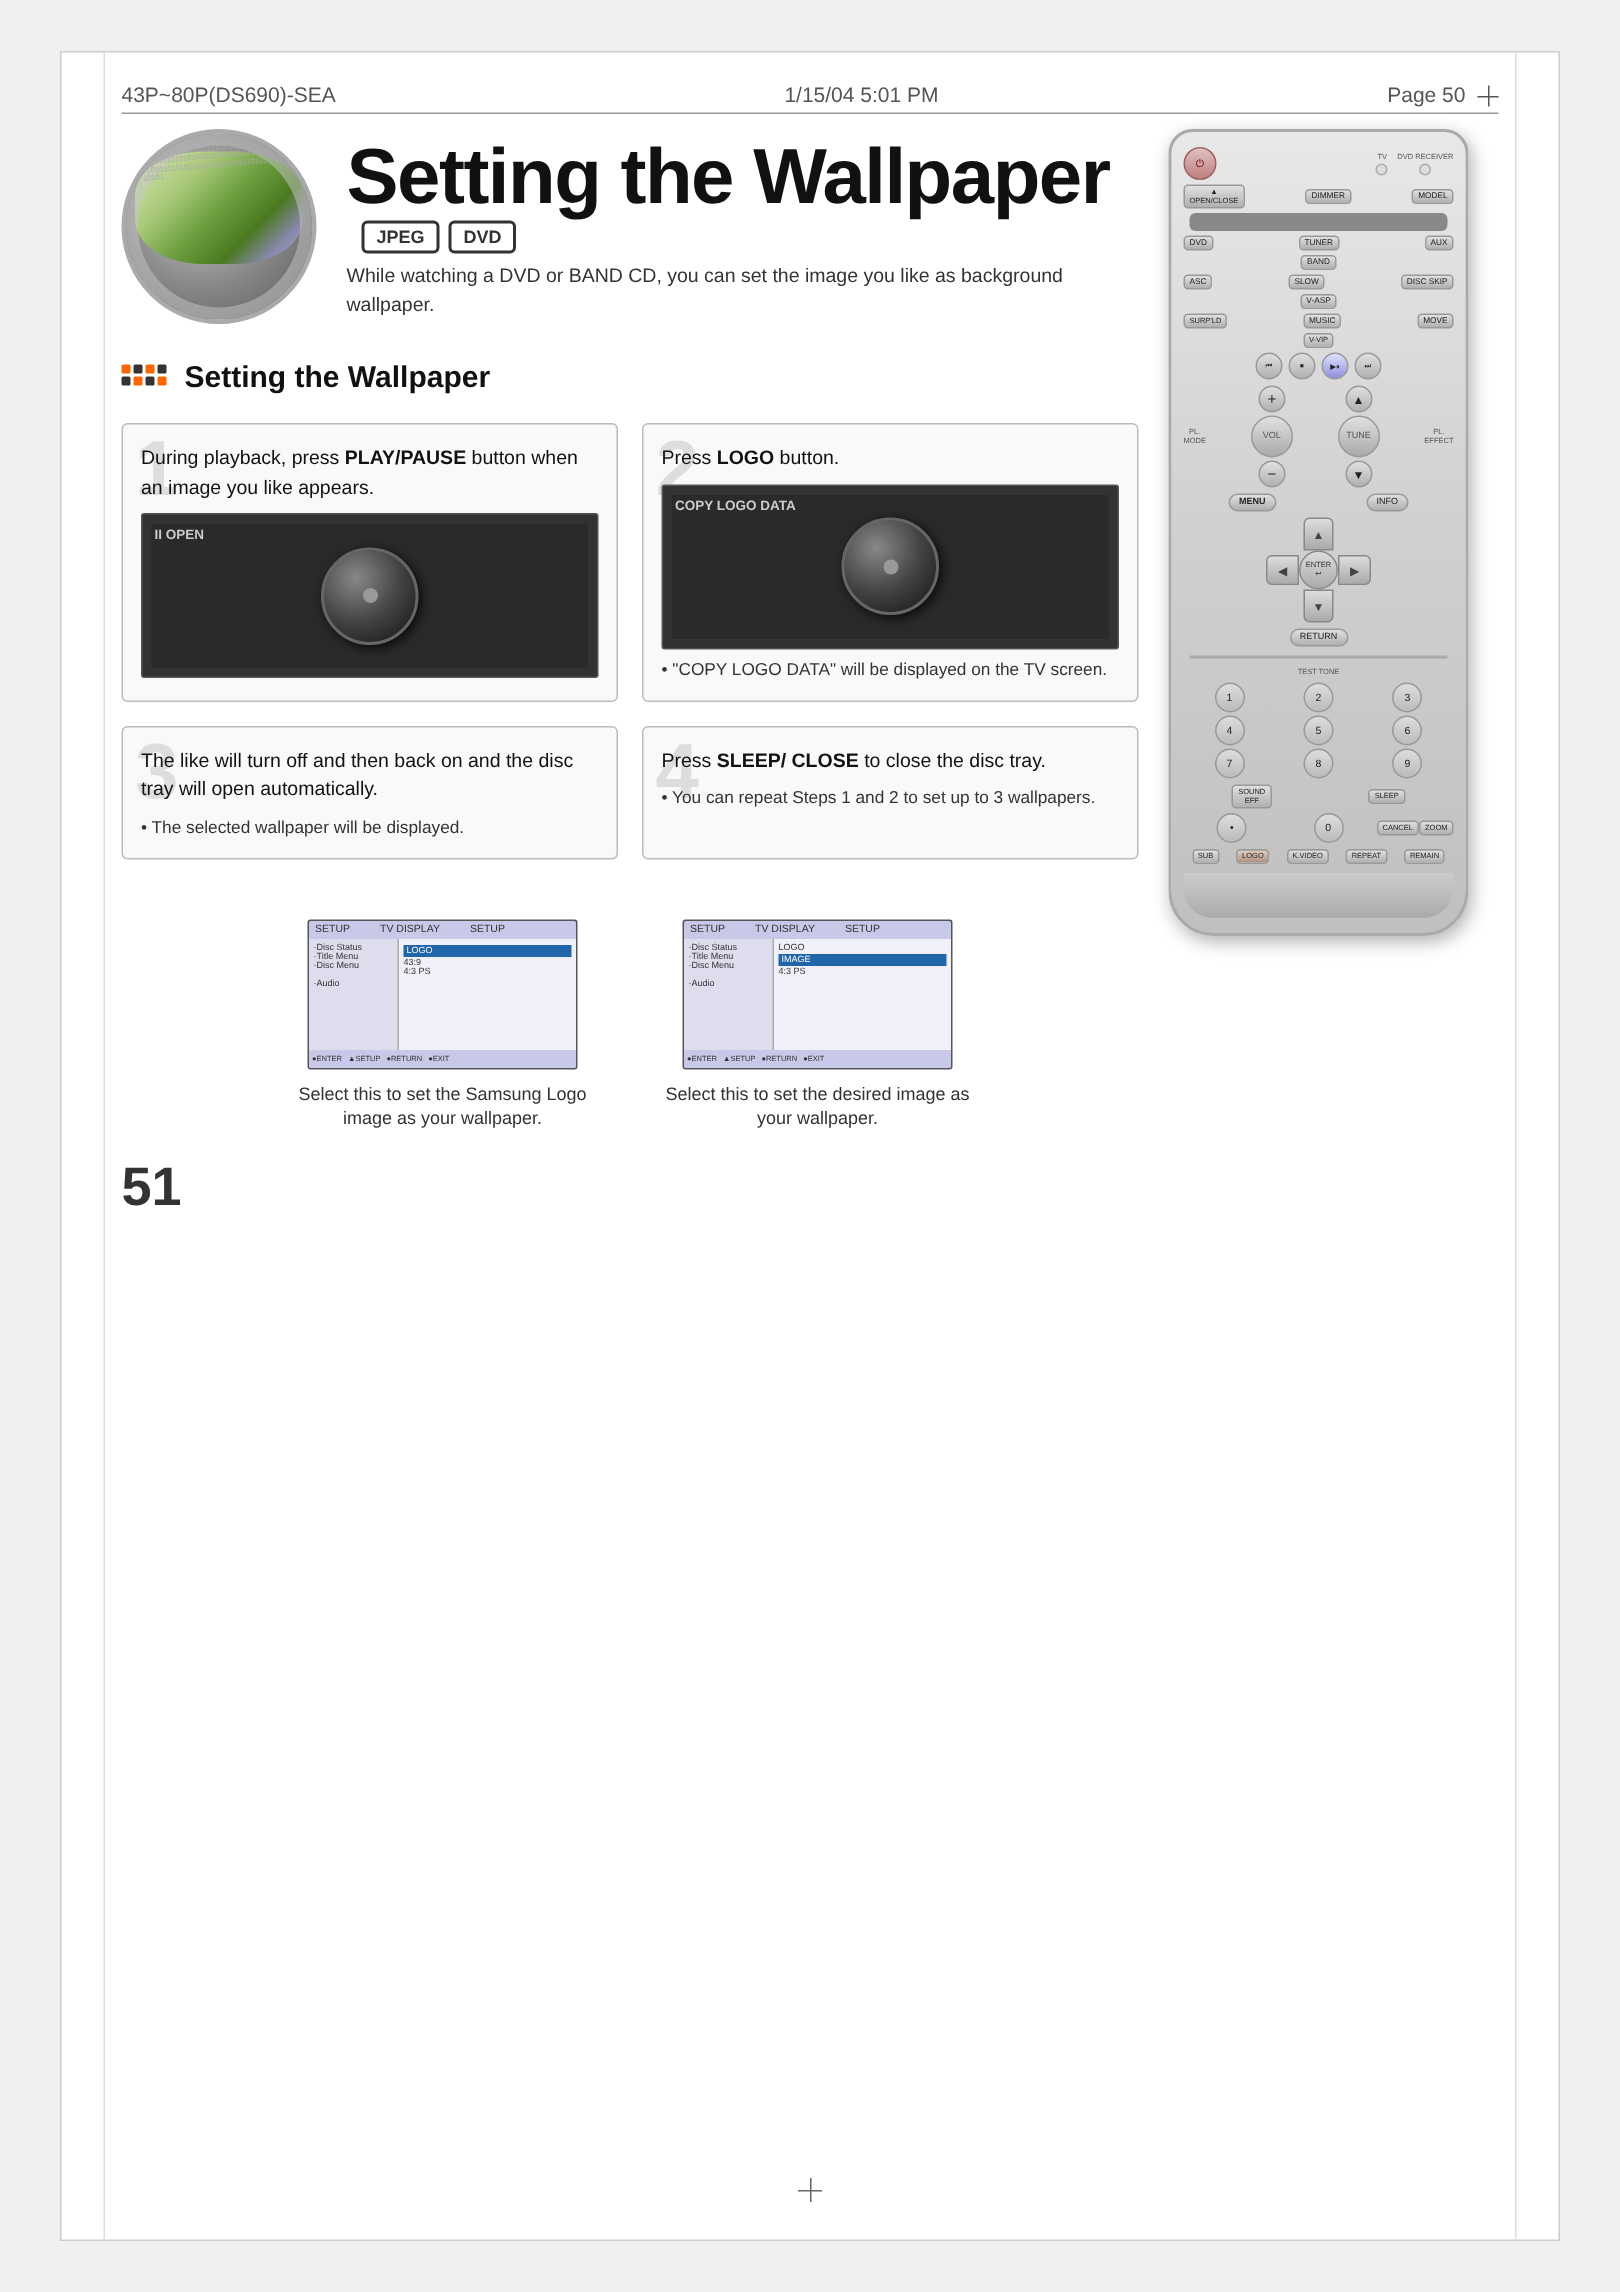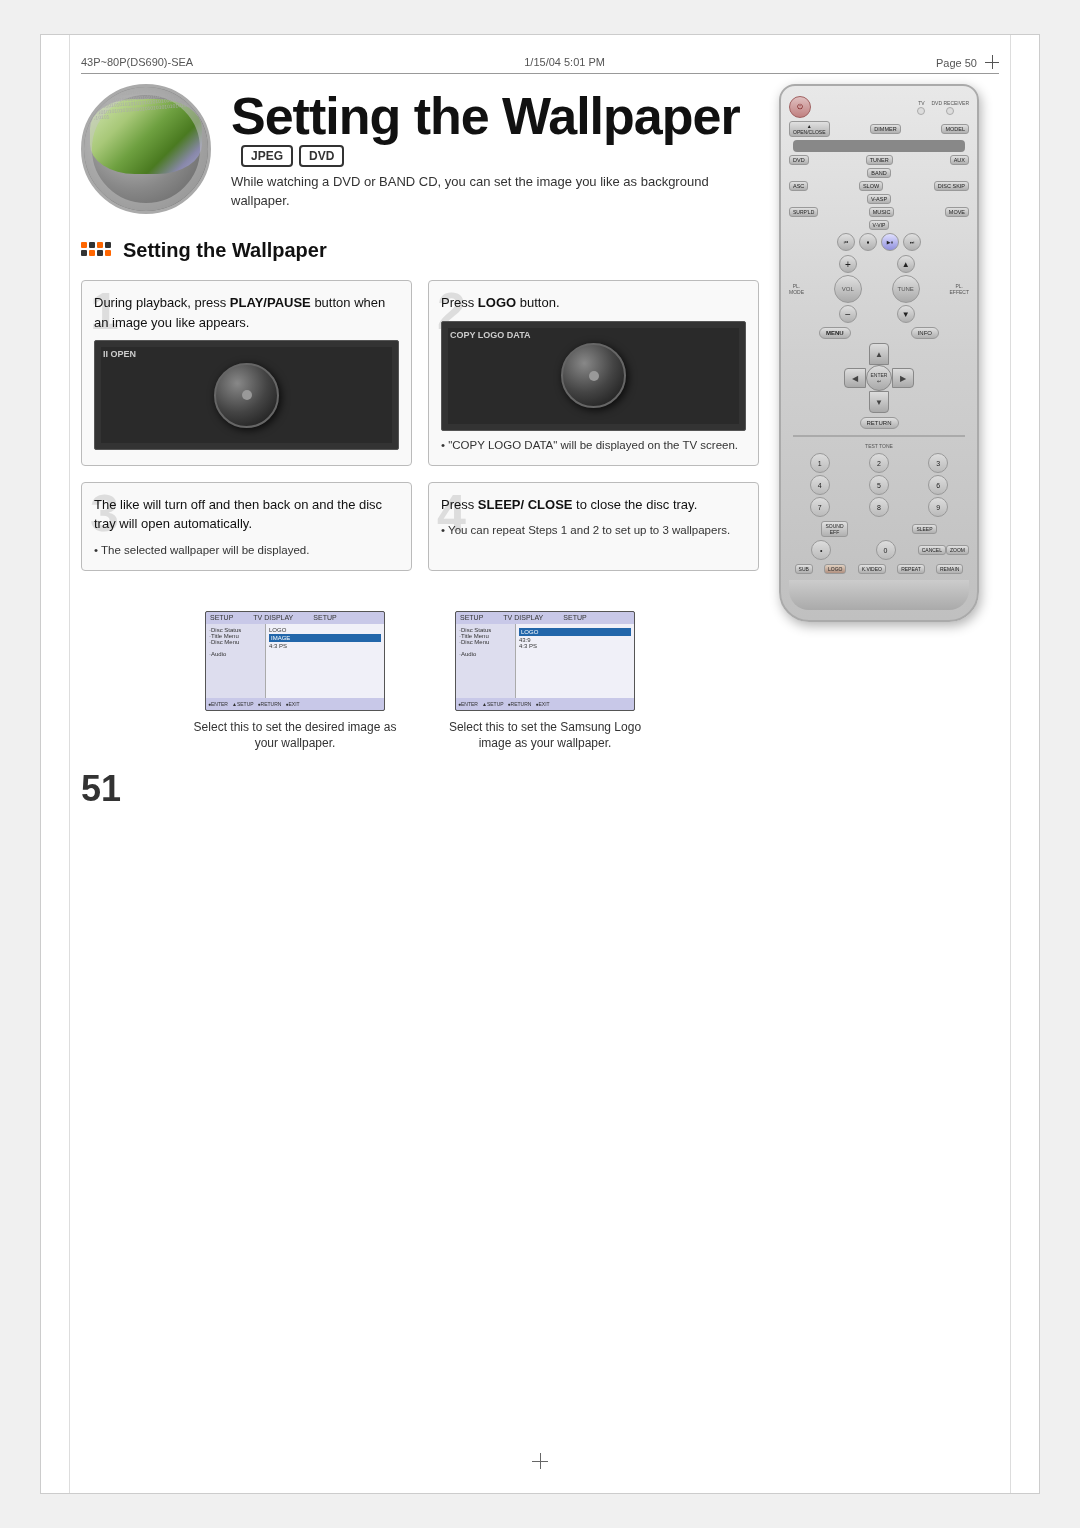--- a/index.html
+++ b/index.html
@@ -17,21 +17,21 @@
       height: 1460px;
       margin: 34px auto;
       background: #fff;
       border: 1px solid #ccc;
       position: relative;
       padding: 20px 40px;
     }
 
     
     .header-bar {
-      font-size: 11px;
+      font-size: 14px;
       color: #555;
       border-bottom: 1px solid #999;
       padding-bottom: 4px;
       margin-bottom: 10px;
       display: flex;
       justify-content: space-between;
       align-items: center;
     }
     .header-crosshair {
       width: 14px; height: 14px;
@@ -592,20 +592,51 @@
           <div class="step-content">
             <div class="step-text">
               Press <strong>SLEEP/ CLOSE</strong> to close the disc tray.
             </div>
             <div class="step-note">You can repeat Steps 1 and 2 to set up to 3 wallpapers.</div>
           </div>
         </div>
       </div>
 
       <div class="bottom-section">
+
+        <div class="screenshot-group">
+          <div class="screenshot-img">
+            <div class="menu-bar">
+              <span>SETUP</span>
+                <span>TV DISPLAY</span>
+                <span>SETUP</span>
+            </div>
+            <div class="menu-content">
+              <div class="menu-left">
+                <div>·Disc Status</div>
+                <div>·Title Menu</div>
+                <div>·Disc Menu</div>
+                <br>
+                <div>·Audio</div>
+              </div>
+              <div class="menu-right">
+                <div class="highlight-row">LOGO</div>
+                <div>43:9</div>
+                <div>4:3 PS</div>
+              </div>
+            </div>
+            <div class="footer-bar">
+              <span>●ENTER</span>
+                <span>▲SETUP</span>
+                <span>●RETURN</span>
+                <span>●EXIT</span>
+            </div>
+          </div>
+          <div class="screenshot-caption">Select this to set the Samsung Logo image as your wallpaper.</div>
+        </div>
 
         <div class="screenshot-group">
           <div class="screenshot-img">
             <div class="menu-bar">
               <span>SETUP</span>
                 <span>TV DISPLAY</span>
                 <span>SETUP</span>
             </div>
             <div class="menu-content">
               <div class="menu-left">
@@ -623,51 +654,20 @@
             </div>
             <div class="footer-bar">
               <span>●ENTER</span>
                 <span>▲SETUP</span>
                 <span>●RETURN</span>
                 <span>●EXIT</span>
             </div>
           </div>
           <div class="screenshot-caption">Select this to set the desired image as your wallpaper.</div>
         </div>
-
-        <div class="screenshot-group">
-          <div class="screenshot-img">
-            <div class="menu-bar">
-              <span>SETUP</span>
-                <span>TV DISPLAY</span>
-                <span>SETUP</span>
-            </div>
-            <div class="menu-content">
-              <div class="menu-left">
-                <div>·Disc Status</div>
-                <div>·Title Menu</div>
-                <div>·Disc Menu</div>
-                <br>
-                <div>·Audio</div>
-              </div>
-              <div class="menu-right">
-                <div class="highlight-row">LOGO</div>
-                <div>43:9</div>
-                <div>4:3 PS</div>
-              </div>
-            </div>
-            <div class="footer-bar">
-              <span>●ENTER</span>
-                <span>▲SETUP</span>
-                <span>●RETURN</span>
-                <span>●EXIT</span>
-            </div>
-          </div>
-          <div class="screenshot-caption">Select this to set the Samsung Logo image as your wallpaper.</div>
-        </div>
       </div>
 
       <div class="page-number">51</div>
     </div>
 
     <div class="right-panel">
       <div class="remote-control">
 
         <div class="remote-row">
           <div class="remote-btn power">⏻</div>

